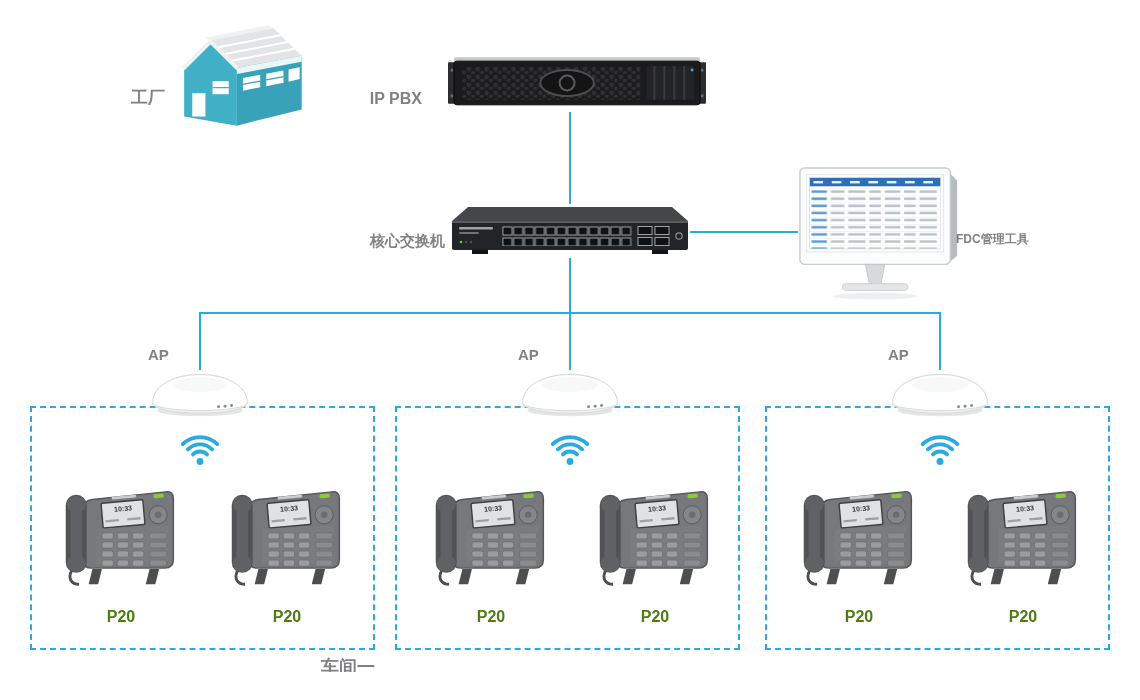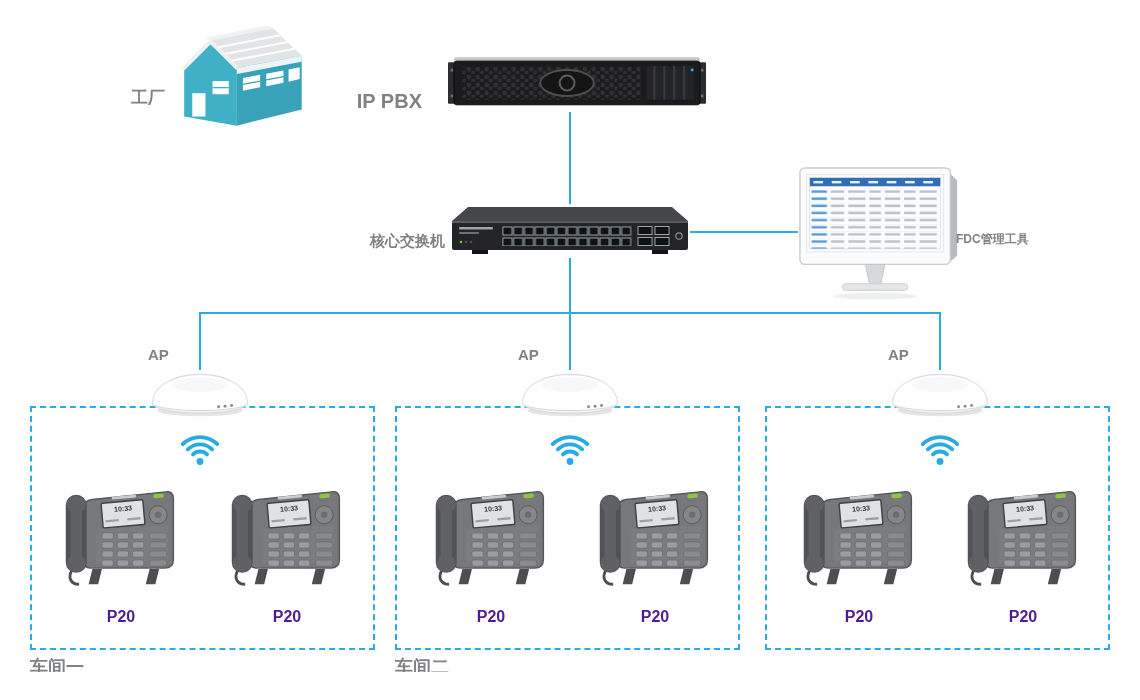--- a/index.html
+++ b/index.html
@@ -9,22 +9,22 @@
   .line{position:absolute;background:#29abe2;z-index:1}
   .lbl{position:absolute;color:#808285;font-weight:700;z-index:3;white-space:nowrap}
   .lbl.right{text-align:right}
   .node{position:absolute;z-index:2;line-height:0}
   .node svg{display:block}
   .wbox{position:absolute;width:345px;height:244px;border:2px dashed #29abe2;z-index:0;background:transparent}
   .phone{position:absolute;width:126px;height:120px;z-index:2}
   .phone svg{width:126px;height:120px;display:block}
   .phone-time{position:absolute;left:43px;top:35px;width:44px;text-align:center;font-size:7px;
               font-weight:700;color:#35363a;transform:rotate(-5deg);line-height:1;z-index:3}
-  .plabel{position:absolute;width:126px;text-align:center;font-size:16px;color:#4c1d95;font-weight:600;z-index:3}
-  .wname{position:absolute;width:345px;text-align:left;font-size:18px;color:#808285;font-weight:700;z-index:3}
+  .plabel{position:absolute;width:126px;text-align:center;font-size:16px;color:#4d7c0f;font-weight:600;z-index:3}
+  .wname{position:absolute;width:345px;text-align:right;font-size:18px;color:#808285;font-weight:700;z-index:3}
 </style>
 </head>
 <body>
 
 <div class="canvas">
 
   <svg width="0" height="0" style="position:absolute">
     <defs>
       <pattern id="hexdots" width="9" height="8" patternUnits="userSpaceOnUse">
         <circle cx="3" cy="3" r="2.4" fill="#2f3032"></circle>
@@ -192,21 +192,21 @@
   <div class="wbox" style="left:395px;top:406px"></div>
   <div class="wbox" style="left:765px;top:406px"></div>
 
   <div class="node" style="left:172px;top:18px;width:152px;height:117px">
     <svg width="152" height="117" viewBox="0 0 150 115">
         <use href="#sym-factory"></use>
       </svg>
   </div>
   <span class="lbl right" style="left:103px;top:86px;width:62px;font-size:17px">工厂</span>
 
-  <span class="lbl right" style="left:336px;top:90px;width:86px;font-size:20px">IP PBX</span>
+  <span class="lbl right" style="left:336px;top:90px;width:86px;font-size:16px">IP PBX</span>
   <div class="node" style="left:448px;top:50px;width:258px;height:62px">
     <svg width="258" height="62" viewBox="0 0 260 62">
         <use href="#sym-server"></use>
       </svg>
   </div>
 
   <span class="lbl right" style="left:330px;top:232px;width:115px;font-size:15px">核心交换机</span>
   <div class="node" style="left:450px;top:200px;width:240px;height:58px">
     <svg width="240" height="58" viewBox="0 0 240 58">
         <use href="#sym-switch"></use>
@@ -294,15 +294,14 @@
   <span class="plabel" style="left:796px;top:608px">P20</span>
   <div class="phone" style="left:960px;top:470px">
     <svg viewBox="0 0 132 126">
         <use href="#sym-phone"></use>
       </svg>
     <span class="phone-time">10:33</span>
   </div>
   <span class="plabel" style="left:960px;top:608px">P20</span>
 
   <span class="wname" style="left:30px;top:655px">车间一</span>
-  <span class="wname" style="left:395px;top:655px">车间二</span>
 
 </div>
 
 </body></html>

